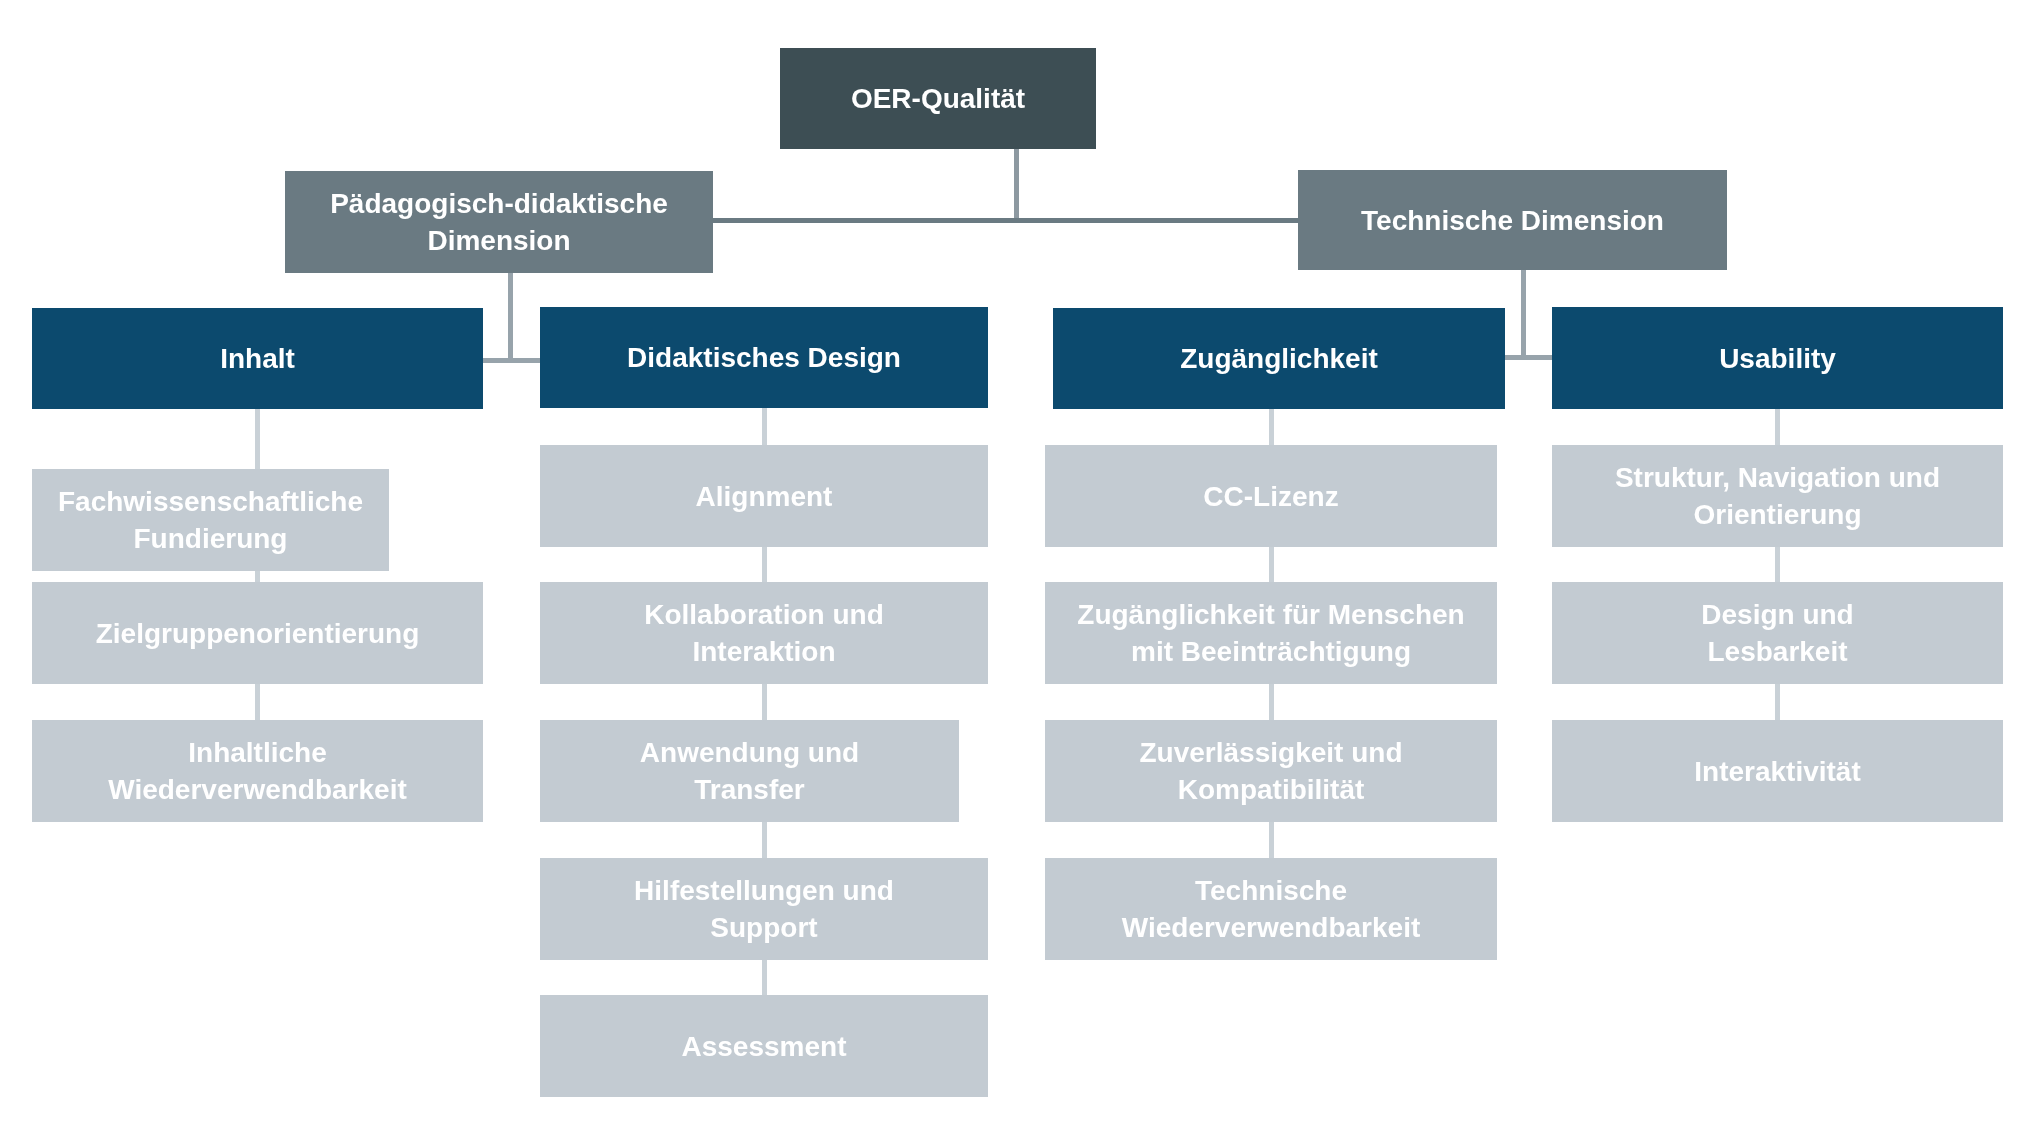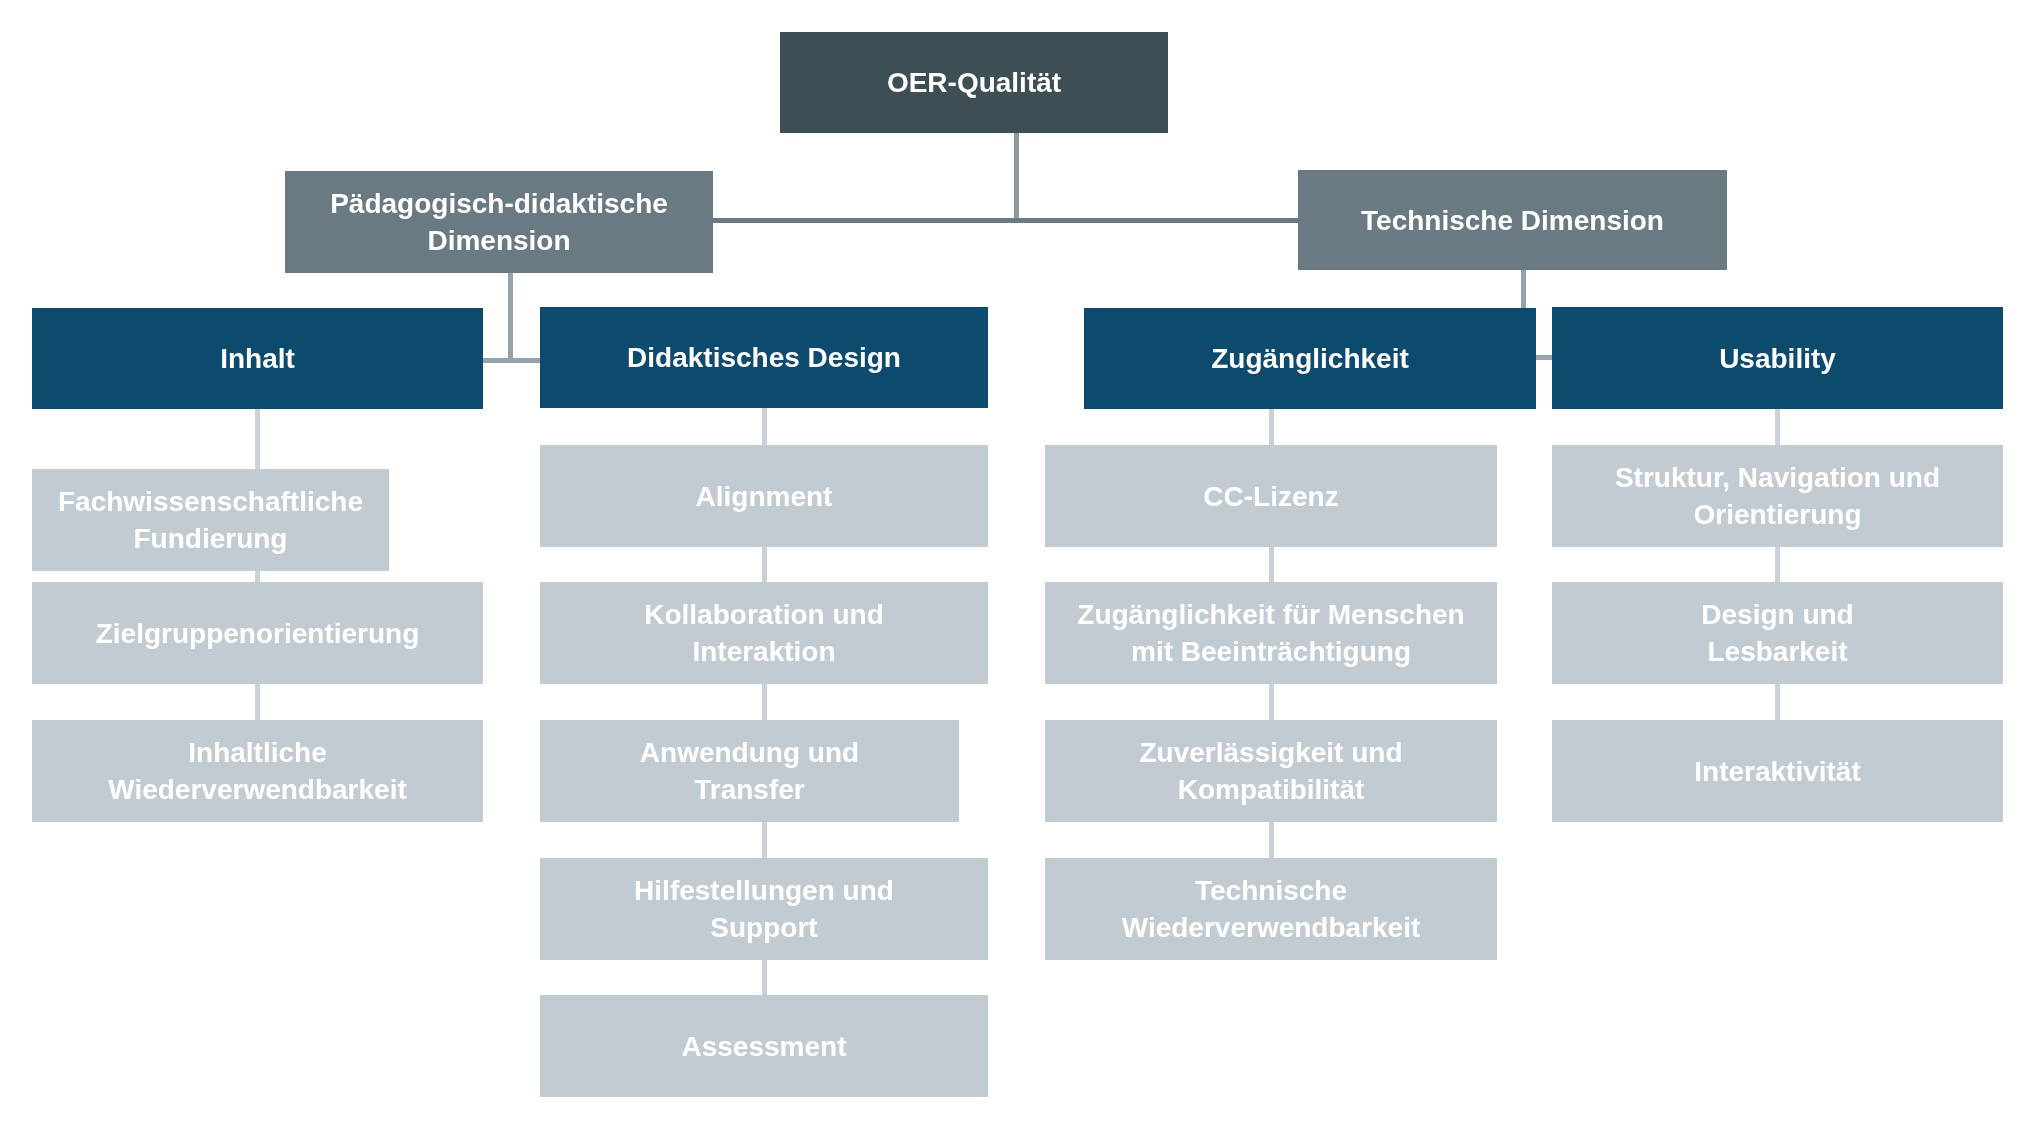--- a/index.html
+++ b/index.html
@@ -49,29 +49,29 @@
   <div class="conn conn-mid" style="left:483px;top:358px;width:57px;height:5px"></div>
 
   <div class="conn conn-mid" style="left:1521px;top:270px;width:5px;height:90px"></div>
   <div class="conn conn-mid" style="left:1497px;top:355px;width:55px;height:5px"></div>
 
   <div class="conn conn-light" style="left:255px;top:409px;width:5px;height:311px"></div>
   <div class="conn conn-light" style="left:762px;top:408px;width:5px;height:587px"></div>
   <div class="conn conn-light" style="left:1269px;top:409px;width:5px;height:449px"></div>
   <div class="conn conn-light" style="left:1775px;top:409px;width:5px;height:311px"></div>
 
-  <div class="box l1" style="left:780px;top:32px;width:388px;height:101px">OER-Qualität</div>
+  <div class="box l1" style="left:780px;top:48px;width:316px;height:101px">OER-Qualität</div>
 
   <div class="box l2" style="left:1298px;top:170px;width:429px;height:100px">Technische Dimension</div>
   <div class="box l2" style="left:285px;top:171px;width:428px;height:102px">Pädagogisch-didaktische
 Dimension</div>
 
   <div class="box l3" style="left:32px;top:308px;width:451px;height:101px">Inhalt</div>
   <div class="box l3" style="left:540px;top:307px;width:448px;height:101px">Didaktisches Design</div>
-  <div class="box l3" style="left:1084px;top:308px;width:452px;height:101px">Zugänglichkeit</div>
+  <div class="box l3" style="left:1053px;top:308px;width:452px;height:101px">Zugänglichkeit</div>
   <div class="box l3" style="left:1552px;top:307px;width:451px;height:102px">Usability</div>
 
   <div class="box l4" style="left:32px;top:469px;width:357px;height:102px">Fachwissenschaftliche
 Fundierung</div>
   <div class="box l4" style="left:32px;top:582px;width:451px;height:102px">Zielgruppenorientierung</div>
   <div class="box l4" style="left:32px;top:720px;width:451px;height:102px">Inhaltliche
 Wiederverwendbarkeit</div>
 
   <div class="box l4" style="left:540px;top:445px;width:448px;height:102px">Alignment</div>
   <div class="box l4" style="left:540px;top:582px;width:448px;height:102px">Kollaboration und

